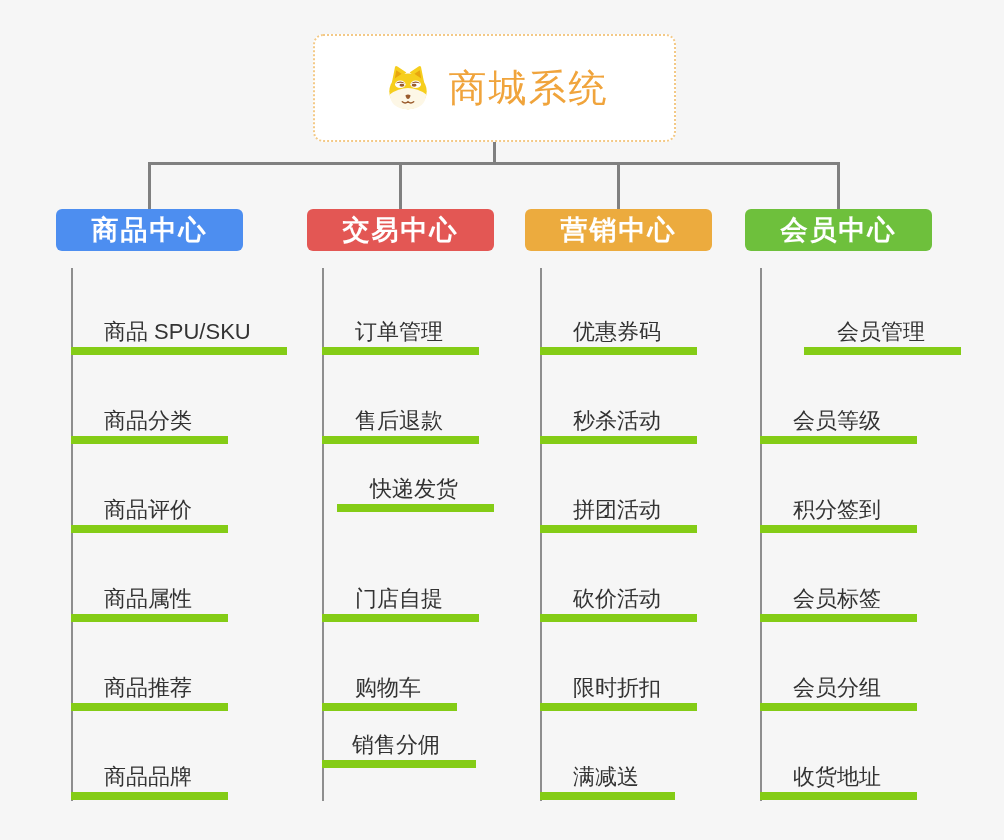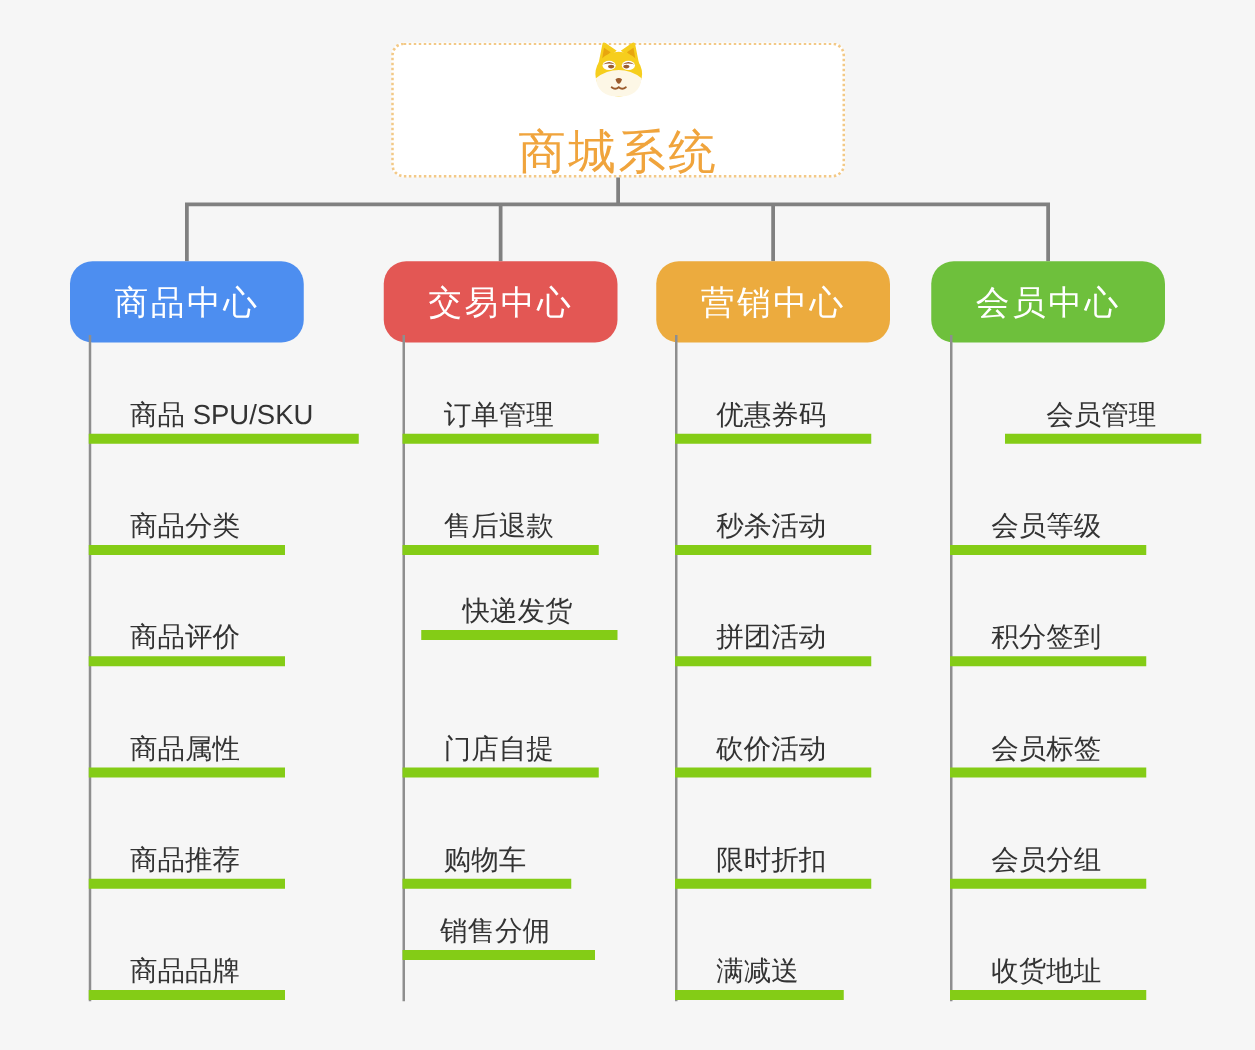--- a/index.html
+++ b/index.html
@@ -23,42 +23,42 @@
     position: absolute;
     left: 313px; top: 34px;
     width: 363px; height: 108px;
     background: #ffffff;
     border: 2px dotted #f3c987;
     border-radius: 10px;
     display: flex;
     align-items: center;
     justify-content: center;
     gap: 14px;
-    flex-direction: column;
   }
   .root-title {
     font-size: 38px;
     color: #f0a43c;
     letter-spacing: 2px;
     white-space: nowrap;
   }
   .root-icon { width: 54px; height: 52px; flex: 0 0 auto; }
 
   
   .branch-box {
     position: absolute;
-    width: 187px; height: 65px;
-    border-radius: 18px;
+    width: 187px; height: 42px;
+    border-radius: 6px;
     display: flex;
     align-items: center;
     justify-content: center;
     color: #ffffff;
     font-size: 27px;
     letter-spacing: 2px;
     white-space: nowrap;
+    font-weight: bold;
   }
 
   
   .leaf-node {
     position: absolute;
     height: 40px;
     padding: 0 36px 6px 33px;
     border-bottom: 8px solid #84cc16;
     font-size: 22px;
     line-height: 34px;

